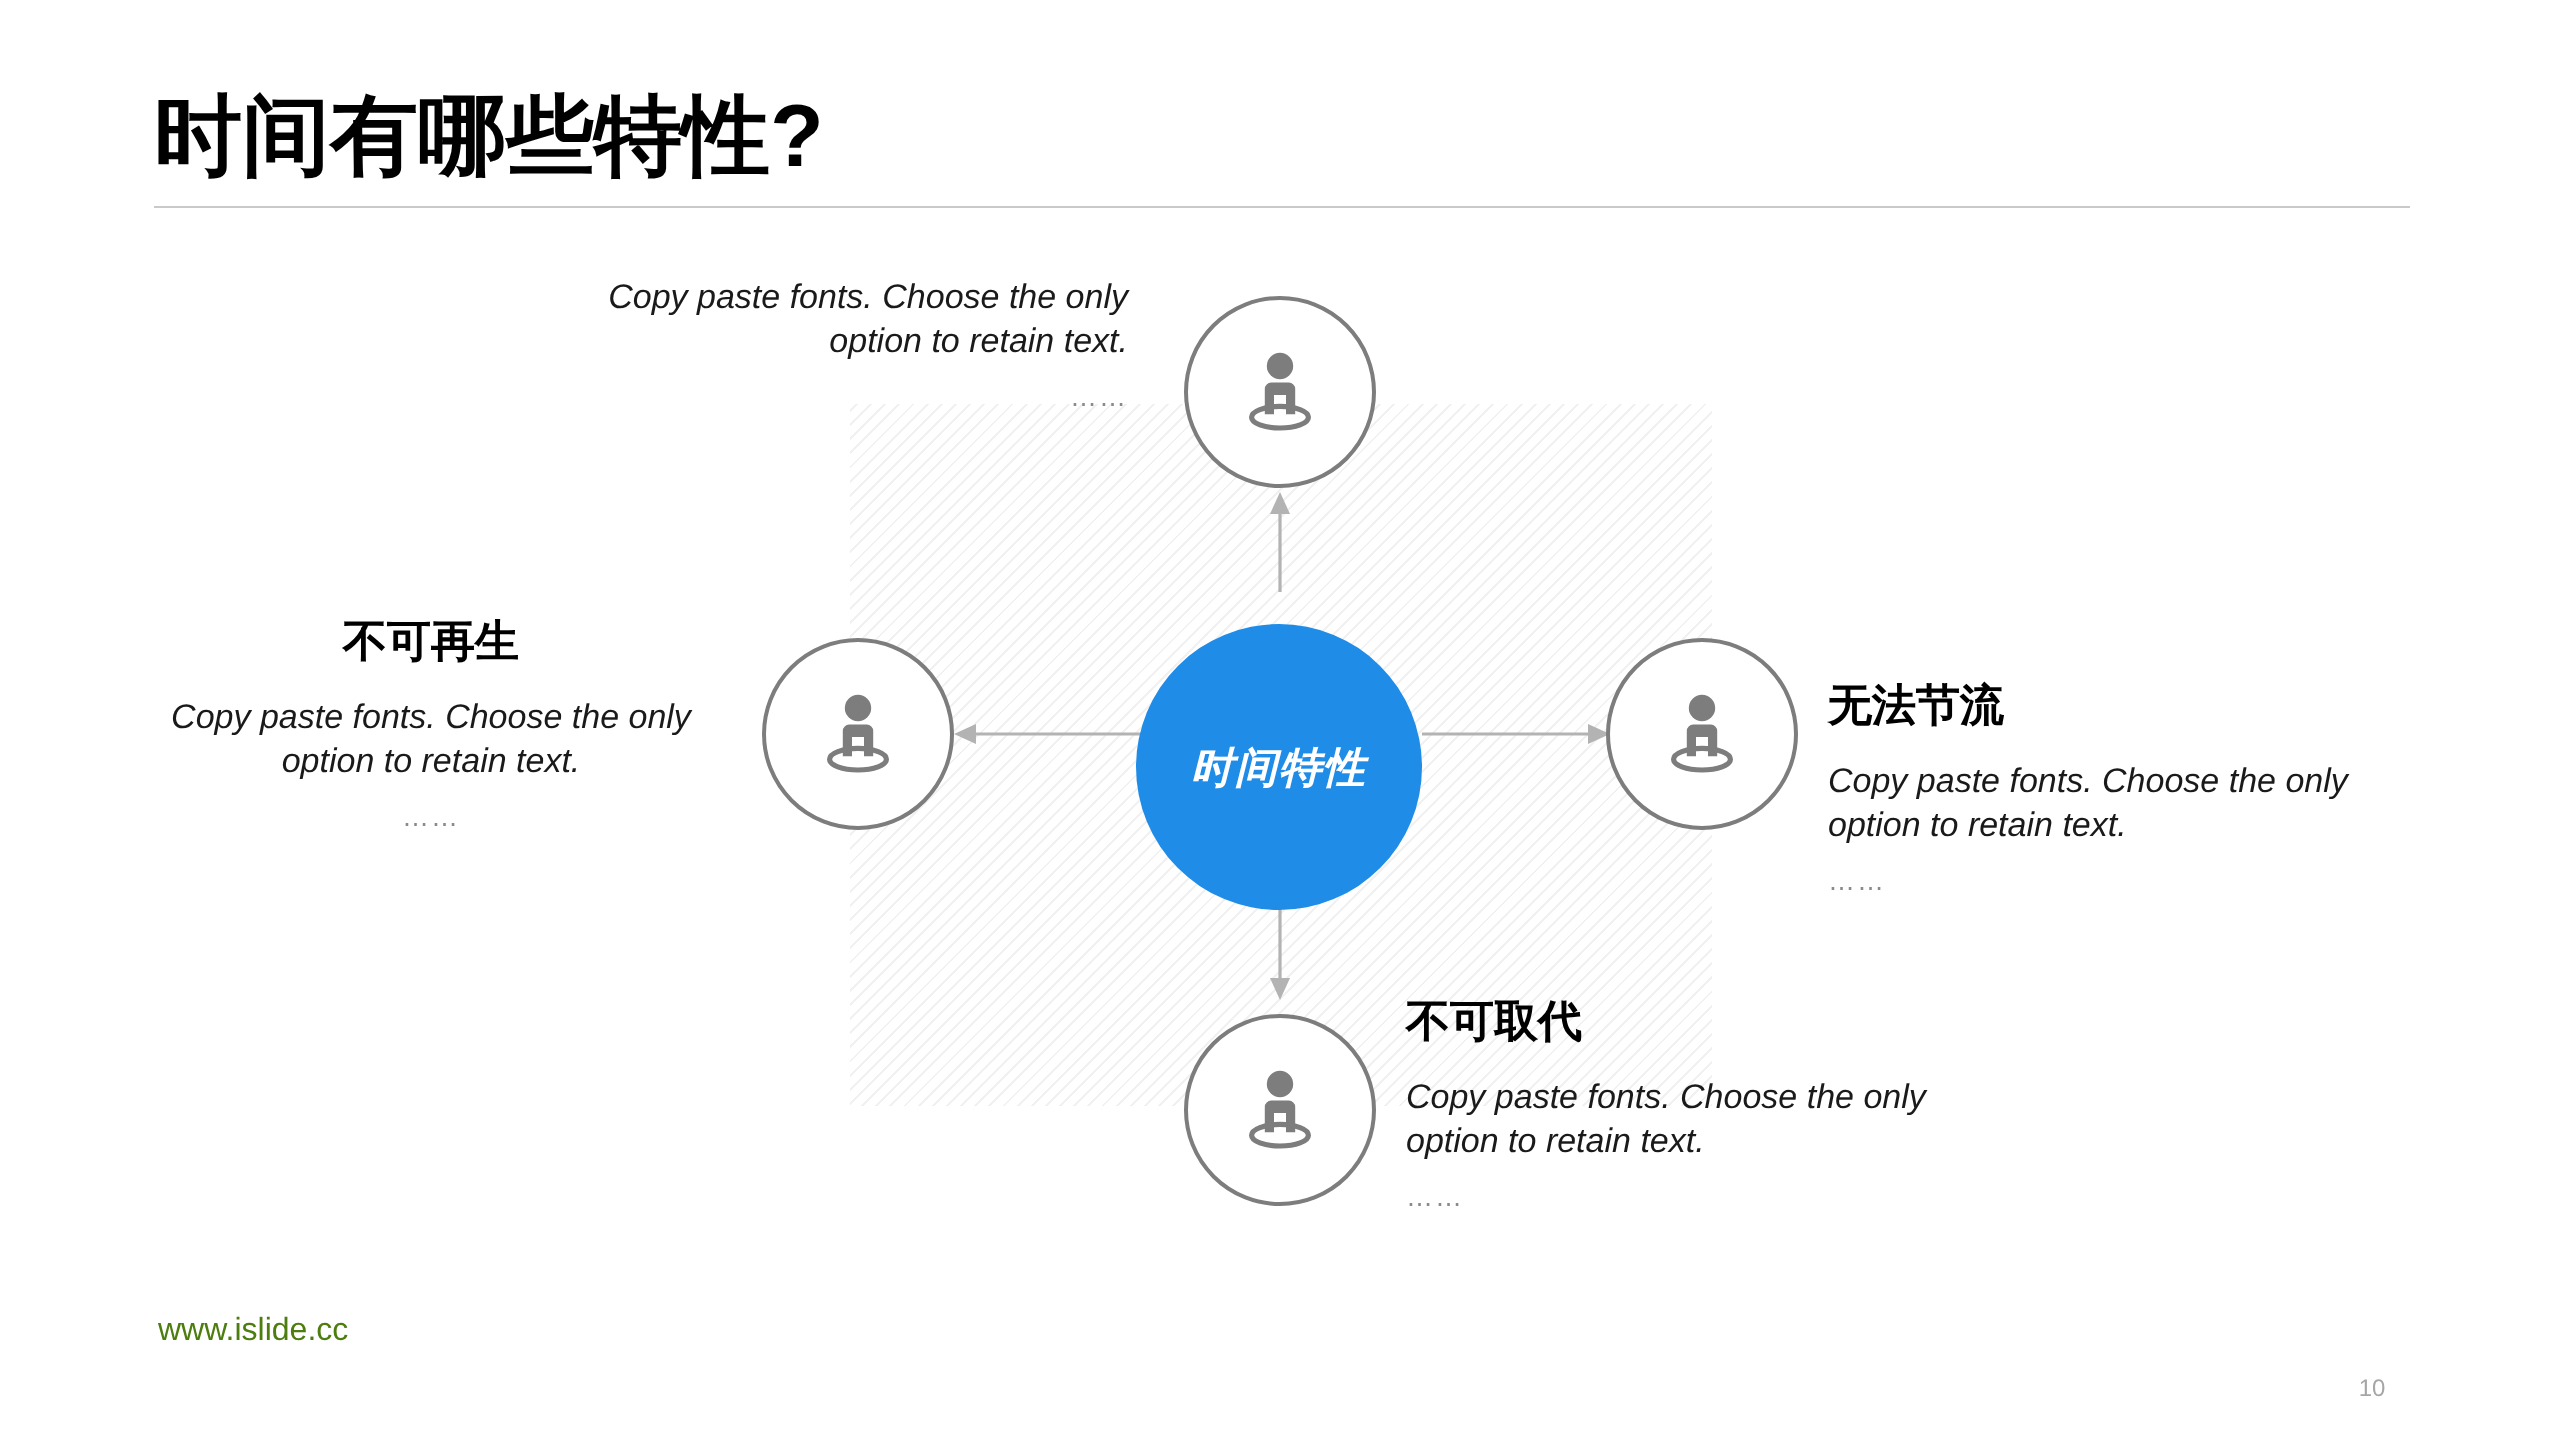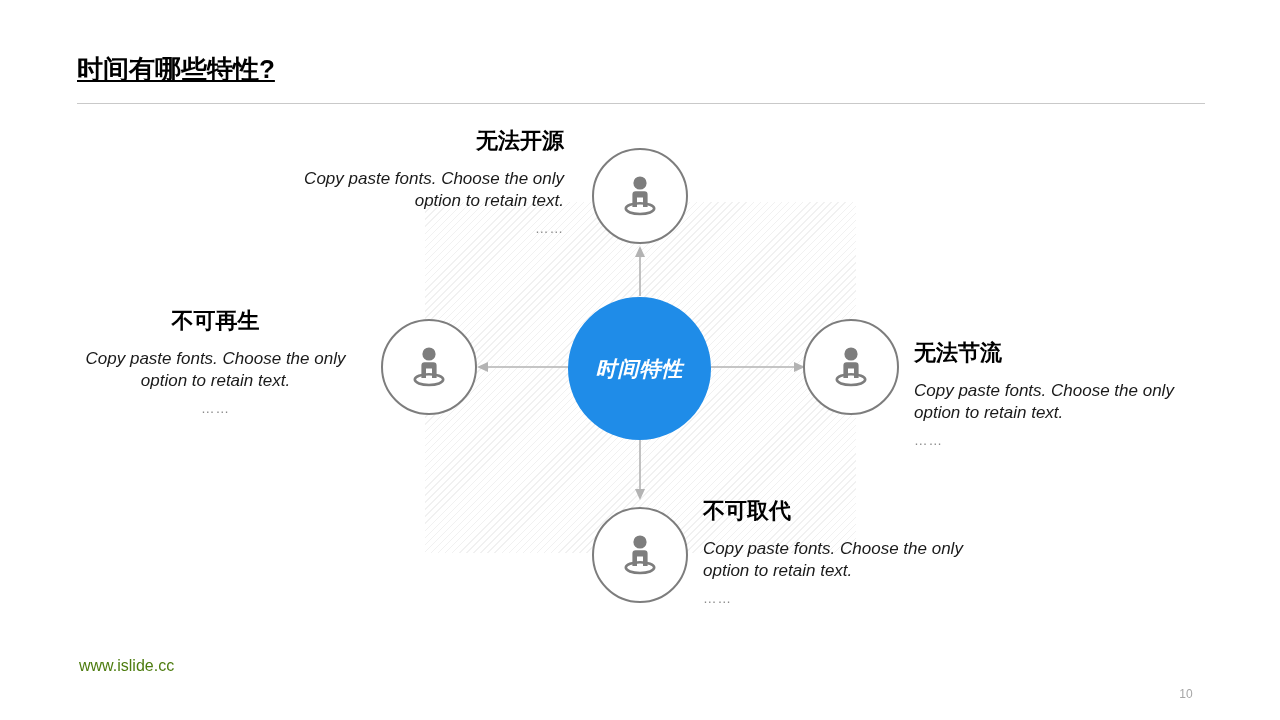--- a/index.html
+++ b/index.html
@@ -14,27 +14,26 @@
     overflow: hidden;
     font-family: "Liberation Sans", sans-serif;
     color: #000000;
   }
 
   
   .slide-title {
     position: absolute;
     left: 77px;
     top: 46px;
-    font-size: 26px;
+    font-size: 44px;
     font-weight: bold;
     color: #000000;
     letter-spacing: 0px;
     line-height: 46px;
     white-space: nowrap;
-    text-decoration: underline;
   }
   .title-rule {
     position: absolute;
     left: 77px;
     top: 103px;
     width: 1128px;
     height: 1px;
     background: #c9c9c9;
   }
 
@@ -58,21 +57,21 @@
   
   .connector {
     position: absolute;
   }
   .connector svg { display: block; overflow: visible; }
 
   
   .center-circle {
     position: absolute;
     left: 568px;
-    top: 297px;
+    top: 312px;
     width: 143px;
     height: 143px;
     border-radius: 50%;
     display: flex;
     align-items: center;
     justify-content: center;
   }
   .center-label {
     color: #ffffff;
     font-size: 21px;
@@ -225,21 +224,20 @@
   <span>
     <svg width="52" height="52" viewBox="0 0 52 52" aria-hidden="true">
       <circle cx="26" cy="13" r="6.6" fill="#7d7d7d"></circle>
       <path d="M18.4 24.5 a3.2 3.2 0 0 1 3.2-3.2 h8.8 a3.2 3.2 0 0 1 3.2 3.2 v12.6 h-4.6 v-9.6 h-6 v9.6 h-4.6 z" fill="#7d7d7d"></path>
       <ellipse cx="26" cy="38.6" rx="14.2" ry="5.4" fill="none" stroke="#7d7d7d" stroke-width="2.6"></ellipse>
     </svg>
   </span>
 </div>
 
 <div class="block blk-top align-right">
-  <div class="heading">无法开源</div>
   <div class="body">Copy paste fonts. Choose the only option to retain text.</div>
   <div class="dots">……</div>
 </div>
 
 <div class="block blk-left align-right">
   <div class="heading">不可再生</div>
   <div class="body">Copy paste fonts. Choose the only option to retain text.</div>
   <div class="dots">……</div>
 </div>
 

